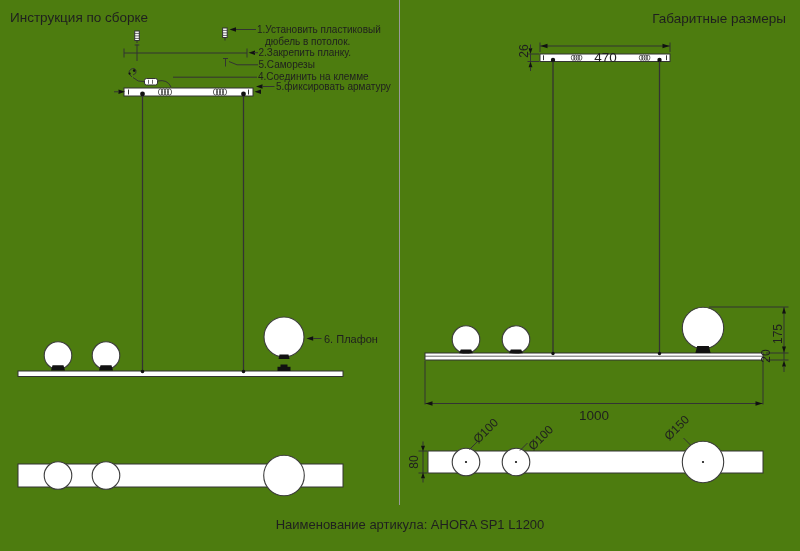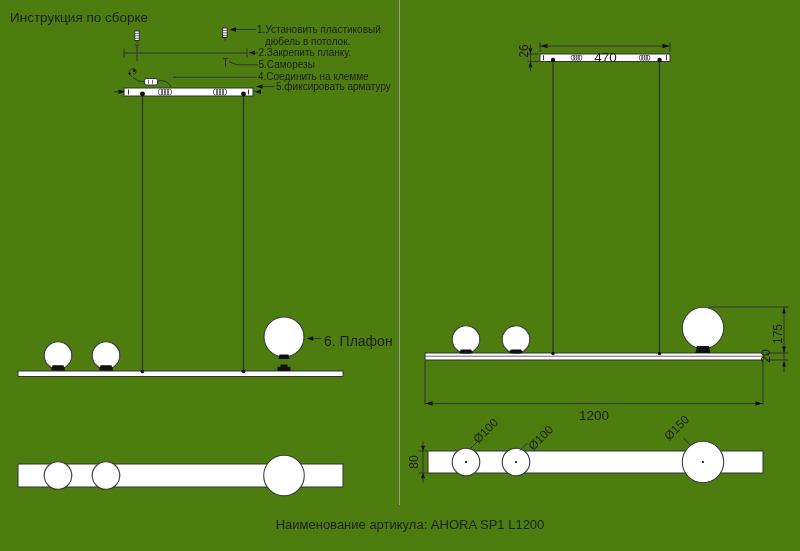--- a/index.html
+++ b/index.html
@@ -254,32 +254,33 @@
     <g>
       <line class="ln" x1="469.5" y1="449.5" x2="477" y2="442"></line>
       <line class="ln" x1="520" y1="450.5" x2="527.5" y2="443"></line>
       <line class="ln" x1="690.5" y1="445" x2="683.5" y2="438"></line>
     </g>
   </svg>
 
   <div class="divider"></div>
 
   <div class="lbl t-title" style="left:10px; top:11px;">Инструкция по сборке</div>
+  <div class="lbl t-title rend" style="left:786px; top:12px;">Габаритные размеры</div>
 
   <div class="lbl t-step" style="left:257px; top:24.5px;">1.Установить пластиковый</div>
   <div class="lbl t-step" style="left:265px; top:36.5px;text-align:right;">дюбель в потолок.</div>
   <div class="lbl t-step" style="left:258.5px; top:48px;">2.Закрепить планку.</div>
   <div class="lbl t-step" style="left:258.5px; top:59.8px;">5.Саморезы</div>
   <div class="lbl t-step" style="left:258px; top:72.3px;">4.Соединить на клемме</div>
   <div class="lbl t-step" style="left:276px; top:81.8px;">5.фиксировать арматуру</div>
-  <div class="lbl t-step" style="left:324px; top:333.8px; font-size:14px;">6. Плафон</div>
+  <div class="lbl t-step" style="left:324px; top:333.8px; font-size:11px;">6. Плафон</div>
 
   <div class="lbl t-dimL ctr" style="left:605.5px; top:39px;">470</div>
   <div class="lbl t-dimS rot90" style="left:523.5px; top:51px;">26</div>
-  <div class="lbl t-dimL ctr" style="left:594px; top:396.5px;">1200</div>
+  <div class="lbl t-dimL ctr" style="left:594px; top:396.5px;">1000</div>
   <div class="lbl t-dimS rot90" style="left:777.5px; top:333.5px;">175</div>
   <div class="lbl t-dimS rot90" style="left:765.5px; top:356px;">20</div>
   <div class="lbl t-dimS rot90" style="left:413.5px; top:462px;">80</div>
   <div class="lbl t-dimS rot45" style="left:486px; top:430.5px;">Ø100</div>
   <div class="lbl t-dimS rot45" style="left:541px; top:438px;">Ø100</div>
   <div class="lbl t-dimS rot45" style="left:676.5px; top:427.5px;">Ø150</div>
 
   <div class="lbl t-cap ctrx" style="left:400px; top:517.5px;">Наименование артикула: AHORA SP1 L1200</div>
 
 </div>

